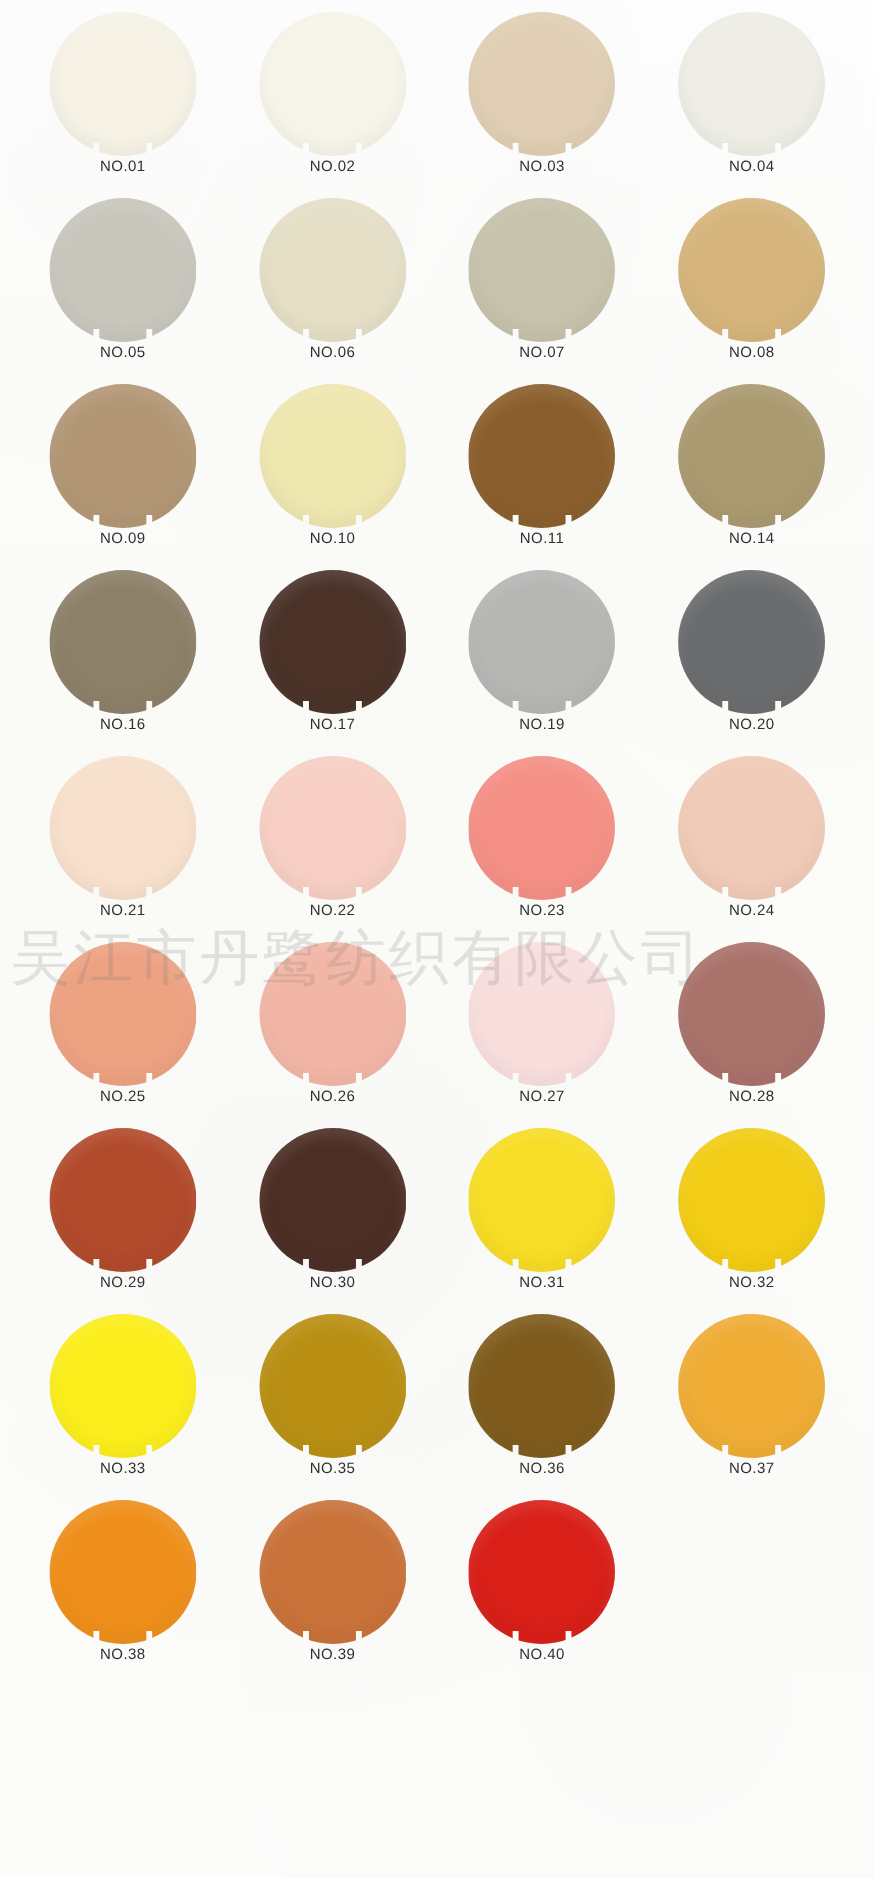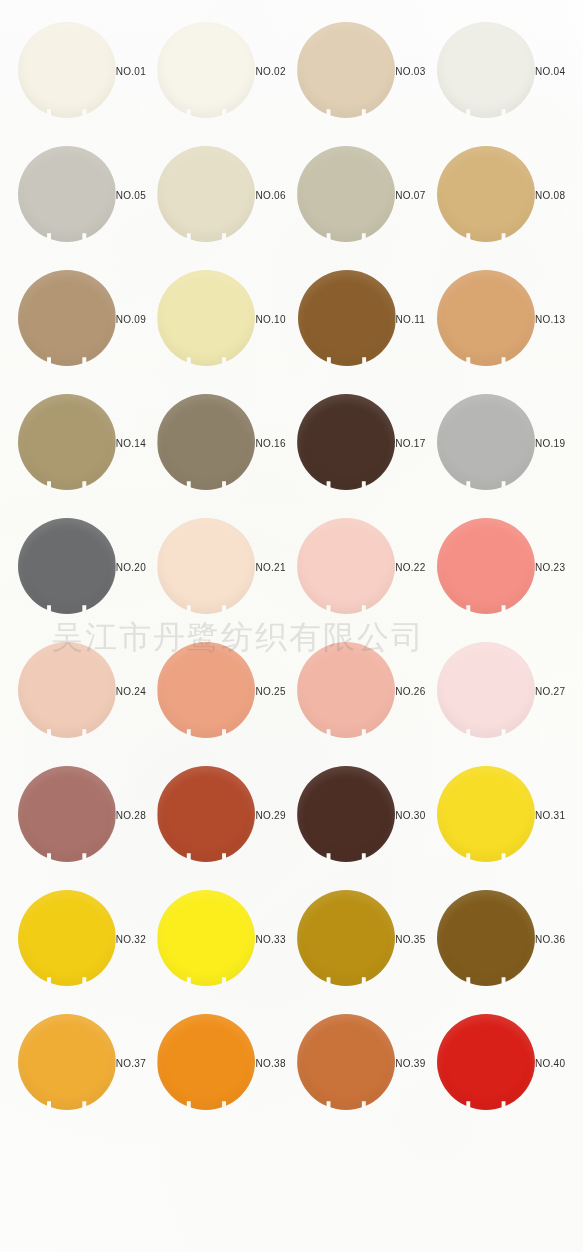--- a/index.html
+++ b/index.html
@@ -37,21 +37,21 @@
   #watermark {
     position: absolute;
     left: 0;
     top: 612px;
     width: 476px;
     height: 52px;
     display: flex;
     align-items: center;
     justify-content: center;
     font-family: "DejaVu Sans", "Liberation Sans", sans-serif;
-    font-size: 32px;
+    font-size: 40px;
     letter-spacing: 2px;
     color: rgba(120,120,120,0.20);
     white-space: nowrap;
     z-index: 3;
     pointer-events: none;
     user-select: none;
   }
 
   #grid {
     position: relative;
@@ -60,23 +60,23 @@
     display: grid;
     grid-template-columns: repeat(4, 1fr);
     grid-auto-rows: 124px;
     column-gap: 4px;
     row-gap: 0;
   }
 
   .swatch-cell {
     position: relative;
     display: flex;
-    flex-direction: row;
+    flex-direction: column;
     align-items: center;
-    justify-content: center;
+    justify-content: flex-start;
   }
 
   .disc-wrap {
     position: relative;
     width: 98px;
     height: 96px;
   }
 
   .disc {
     position: absolute;
@@ -204,28 +204,20 @@
         <div class="disc-wrap">
           <div class="disc">
             <div class="disc-inner" style="background: rgb(139, 95, 45);"></div>
           </div>
         </div>
         <div class="label">NO.11</div>
       </div>
       <div class="swatch-cell">
         <div class="disc-wrap">
           <div class="disc">
-            <div class="disc-inner" style="background: rgb(217, 165, 113);"></div>
-          </div>
-        </div>
-        <div class="label">NO.13</div>
-      </div>
-      <div class="swatch-cell">
-        <div class="disc-wrap">
-          <div class="disc">
             <div class="disc-inner" style="background: rgb(171, 154, 112);"></div>
           </div>
         </div>
         <div class="label">NO.14</div>
       </div>
       <div class="swatch-cell">
         <div class="disc-wrap">
           <div class="disc">
             <div class="disc-inner" style="background: rgb(141, 128, 105);"></div>
           </div>

